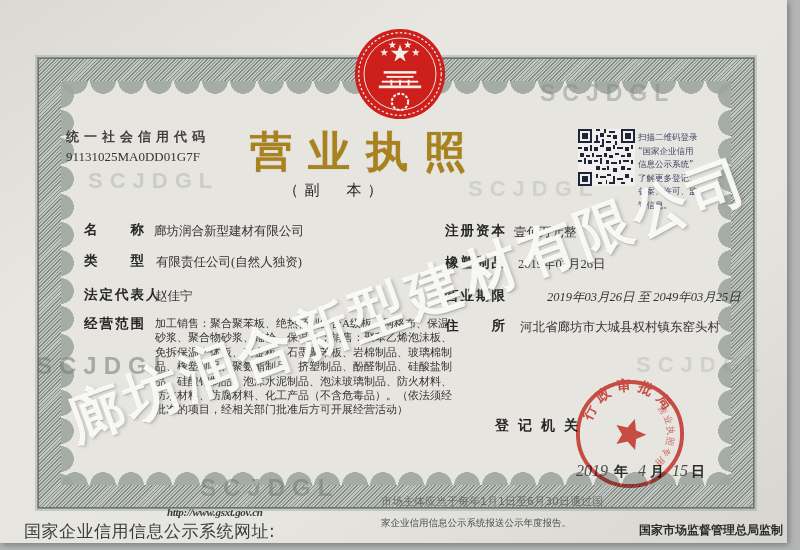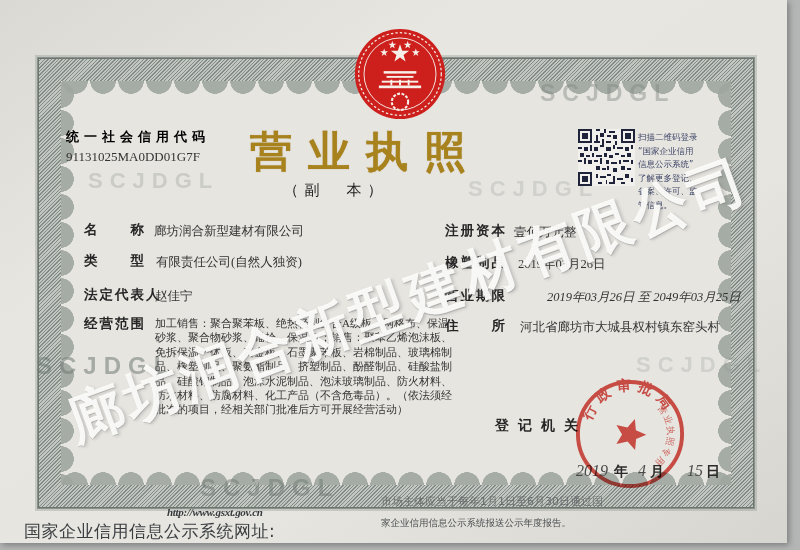--- a/index.html
+++ b/index.html
@@ -48,21 +48,21 @@
   
   .company-wm{
     position:absolute;left:70px;top:386px;z-index:6;pointer-events:none;
     font-size:56px;font-weight:bold;letter-spacing:4px;white-space:nowrap;
     color:rgba(253,253,251,.93);
     text-shadow:0 1px 0 rgba(130,130,130,.40),2px 2px 3px rgba(110,110,110,.28);
     transform:rotate(-20deg);transform-origin:left center;
   }
   
   .emblem{position:absolute;left:352px;top:26px;z-index:4;}
-  .uscc-label{position:absolute;left:66px;top:128px;z-index:5;font-size:13px;font-weight:bold;letter-spacing:5px;color:#000000;}
+  .uscc-label{position:absolute;left:66px;top:128px;z-index:5;font-size:13px;font-weight:bold;letter-spacing:5px;color:#404040;}
   .uscc-code{position:absolute;left:66px;top:149px;z-index:5;font-size:13px;font-family:"Liberation Serif",serif;color:#333;}
   .title{
     position:absolute;left:0;top:124px;width:716px;text-align:center;z-index:5;
     font-size:42px;font-weight:bold;letter-spacing:16px;text-indent:16px;color:#a8821c;
     text-shadow:0 0 1px rgba(140,105,20,.6);
   }
   .subtitle{position:absolute;left:0;top:181px;width:672px;text-align:center;z-index:5;font-size:15px;letter-spacing:6px;color:#222;}
   
   .qr{position:absolute;left:578px;top:129px;width:57px;height:57px;z-index:5;}
   .qr-note{position:absolute;left:638px;top:131px;z-index:5;font-size:8.5px;line-height:13.5px;color:#3d4566;}
@@ -76,21 +76,21 @@
   .scope{left:155px;top:316px;white-space:pre;font-size:11px;line-height:14.4px;}
   .r1l{left:445px;top:222px;} .r1v{left:514px;top:224px;}
   .r2l{left:445px;top:254px;} .r2v{left:518px;top:256px;}
   .r3l{left:445px;top:287px;} .r3v{left:547px;top:289px;font-style:italic;}
   .r4l{left:445px;top:317px;} .r4v{left:520px;top:319px;font-family:Liberation Serif, serif;}
   .reg-label{left:495px;top:417px;font-size:14px;letter-spacing:9px;}
   
   .date-line{position:absolute;left:576px;top:461px;z-index:5;color:#3c3c3c;}
   .date-num{font-family:"Liberation Serif","DejaVu Serif",serif;font-size:16px;font-style:italic;color:#4a4a4a;}
   .date-char{font-size:14px;font-weight:bold;color:#2a2a2a;}
-  .dsp1{margin-left:6px;} .dsp2{margin-left:10px;} .dsp3{margin-left:4px;} .dsp4{margin-left:23px;} .dsp5{margin-left:3px;}
+  .dsp1{margin-left:6px;} .dsp2{margin-left:10px;} .dsp3{margin-left:4px;} .dsp4{margin-left:8px;} .dsp5{margin-left:3px;}
   
   .stamp{position:absolute;left:573px;top:377px;width:114px;height:114px;z-index:7;mix-blend-mode:multiply;opacity:.92;}
   
   .gsxt-label{position:absolute;left:24px;top:520px;z-index:8;font-size:17px;color:#3a3e40;letter-spacing:.5px;}
   .gsxt-url{position:absolute;left:167px;top:506px;z-index:8;font-size:11px;font-weight:bold;font-style:italic;font-family:"Liberation Serif",serif;color:#33383b;letter-spacing:-.3px;}
   .note1{position:absolute;left:381px;top:494px;z-index:8;font-size:11px;color:#5a5f61;opacity:.8;}
   .note2{position:absolute;left:381px;top:517px;z-index:8;font-size:9.5px;color:#474c4e;}
   .producer{position:absolute;left:639px;top:522px;z-index:8;font-size:12px;font-weight:bold;color:#2c2c2c;}
 </style>
 </head>
@@ -266,14 +266,15 @@
       </text>
     </svg>
   </div>
 
   <div class="company-wm">廊坊润合新型建材有限公司</div>
 
   <div class="gsxt-label">国家企业信用信息公示系统网址:</div>
   <div class="gsxt-url">http://www.gsxt.gov.cn</div>
   <div class="note1">市场主体应当于每年1月1日至6月30日通过国</div>
   <div class="note2">家企业信用信息公示系统报送公示年度报告。</div>
+  <div class="producer">国家市场监督管理总局监制</div>
 
 </div>
 
 </body></html>

